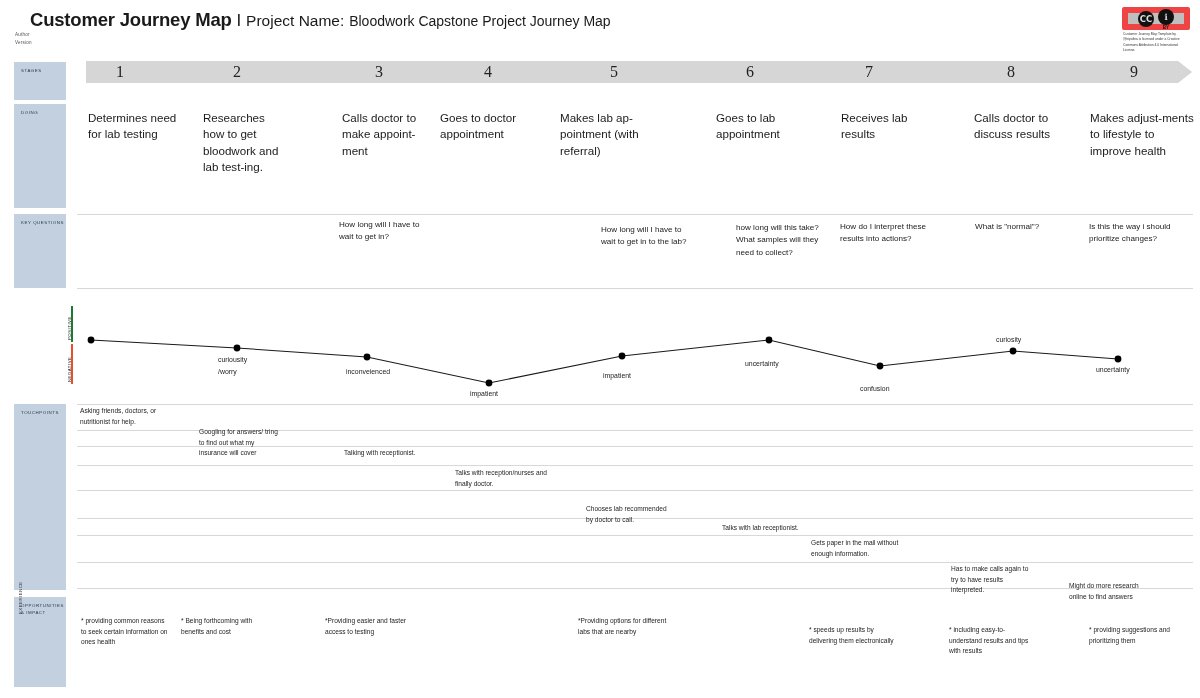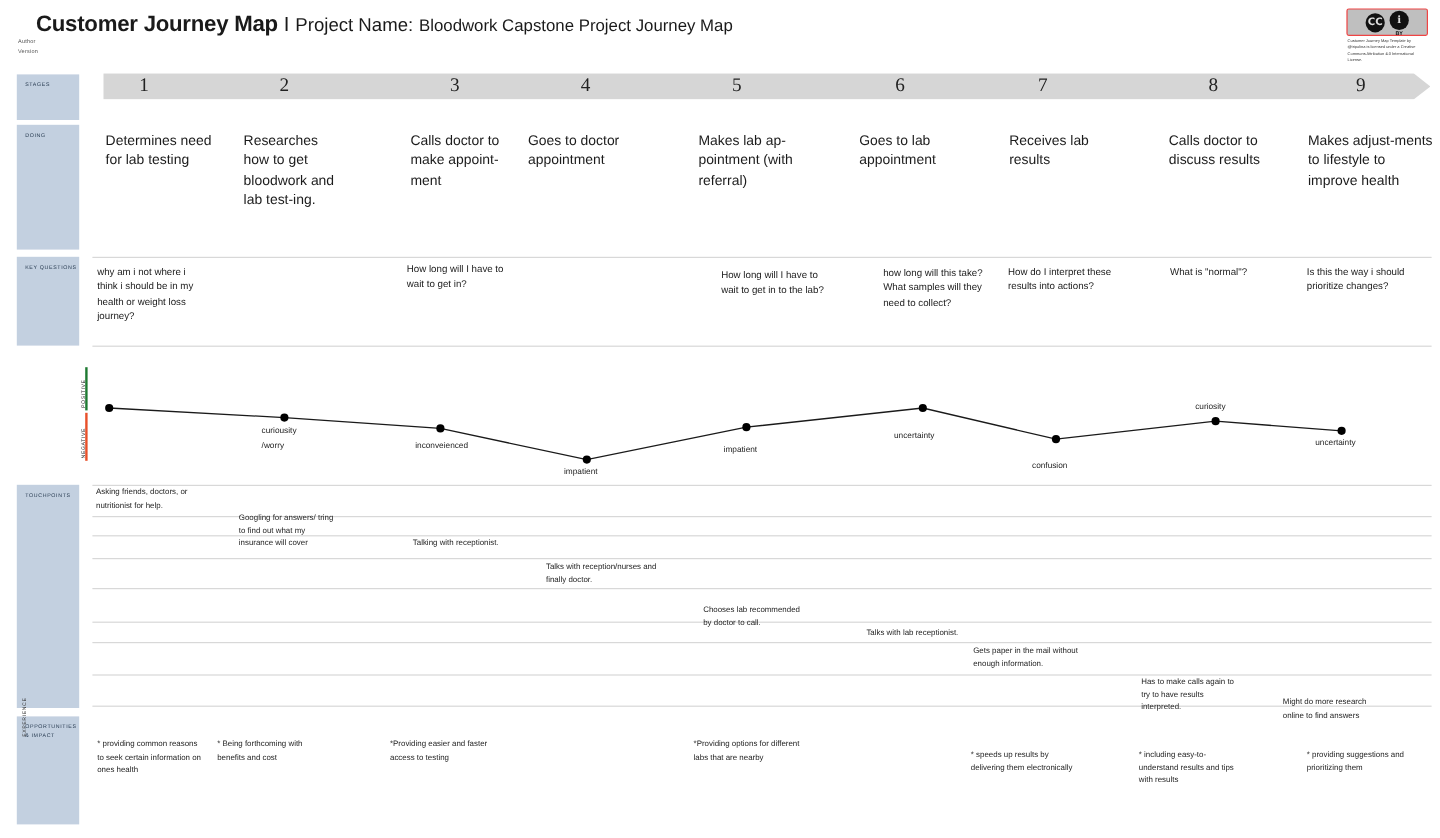--- a/index.html
+++ b/index.html
@@ -29,21 +29,21 @@
   #title-project { font-weight: normal; font-size: 14px; }
   #author-block {
     position: absolute; left: 15px; top: 31px;
     font-size: 4.6px; line-height: 1.75; color: #555; letter-spacing: 0.2px;
   }
 
   
   #cc-badge { position: absolute; left: 1122px; top: 7px; width: 68px; height: 44px; }
   #cc-logo {
     position: absolute; left: 0; top: 0; width: 68px; height: 23px;
-    background: #bfbfbf; border: 1px solid #ef4444; border-radius: 2px;
+    background: #bfbfbf; border: 6px solid #ef4444; border-radius: 2px;
     display: flex; align-items: center; justify-content: center; gap: 4px;
   }
   .cc-circle {
     width: 16px; height: 16px; border-radius: 50%;
     background: #111; color: #ddd;
     font-size: 8.5px; font-weight: bold; line-height: 16px; text-align: center;
     font-family: "DejaVu Sans", sans-serif;
   }
   .cc-by-wrap { position: relative; width: 16px; height: 20px; }
   .cc-by-wrap .cc-circle { position: absolute; top: 0; left: 0; }
@@ -152,30 +152,29 @@
   <div class="stage-num" style="left:610px;">5</div>
   <div class="stage-num" style="left:746px;">6</div>
   <div class="stage-num" style="left:865px;">7</div>
   <div class="stage-num" style="left:1007px;">8</div>
   <div class="stage-num" style="left:1130px;">9</div>
 
   <div class="cell doing-cell" style="left:88px;  top:110px; width:92px;">Determines need for lab testing</div>
   <div class="cell doing-cell" style="left:203px; top:110px; width:86px;">Researches how to get bloodwork and lab test-ing.</div>
   <div class="cell doing-cell" style="left:342px; top:110px; width:92px;">Calls doctor to make appoint-ment</div>
   <div class="cell doing-cell" style="left:440px; top:110px; width:100px;">Goes to doctor appointment</div>
-  <div class="cell doing-cell" style="left:582px; top:110px; width:92px;">Makes lab ap-pointment (with referral)</div>
+  <div class="cell doing-cell" style="left:560px; top:110px; width:92px;">Makes lab ap-pointment (with referral)</div>
   <div class="cell doing-cell" style="left:716px; top:110px; width:90px;">Goes to lab appointment</div>
   <div class="cell doing-cell" style="left:841px; top:110px; width:86px;">Receives lab results</div>
   <div class="cell doing-cell" style="left:974px; top:110px; width:96px;">Calls doctor to discuss results</div>
   <div class="cell doing-cell" style="left:1090px;top:110px; width:104px;">Makes adjust-ments to lifestyle to improve health</div>
 
   <div class="hrule" style="left:77px; top:214px; width:1116px;"></div>
   <div class="hrule" style="left:77px; top:288px; width:1116px;"></div>
 
-  <div class="cell kq-cell" style="left:81px;  top:221px; width:84px;">why am i not where i think i should be in my health or weight loss journey?</div>
   <div class="cell kq-cell" style="left:339px; top:219px; width:92px;">How long will I have to wait to get in?</div>
   <div class="cell kq-cell" style="left:601px; top:224px; width:92px;">How long will I have to wait to get in to the lab?</div>
   <div class="cell kq-cell" style="left:736px; top:222px; width:86px;">how long will this take? What samples will they need to collect?</div>
   <div class="cell kq-cell" style="left:840px; top:221px; width:92px;">How do I interpret these results into actions?</div>
   <div class="cell kq-cell" style="left:975px; top:221px; width:92px;">What is "normal"?</div>
   <div class="cell kq-cell" style="left:1089px;top:221px; width:86px;">Is this the way i should prioritize changes?</div>
 
   <div id="experience-area">
     <div id="exp-vert-label">EXPERIENCE</div>
 

